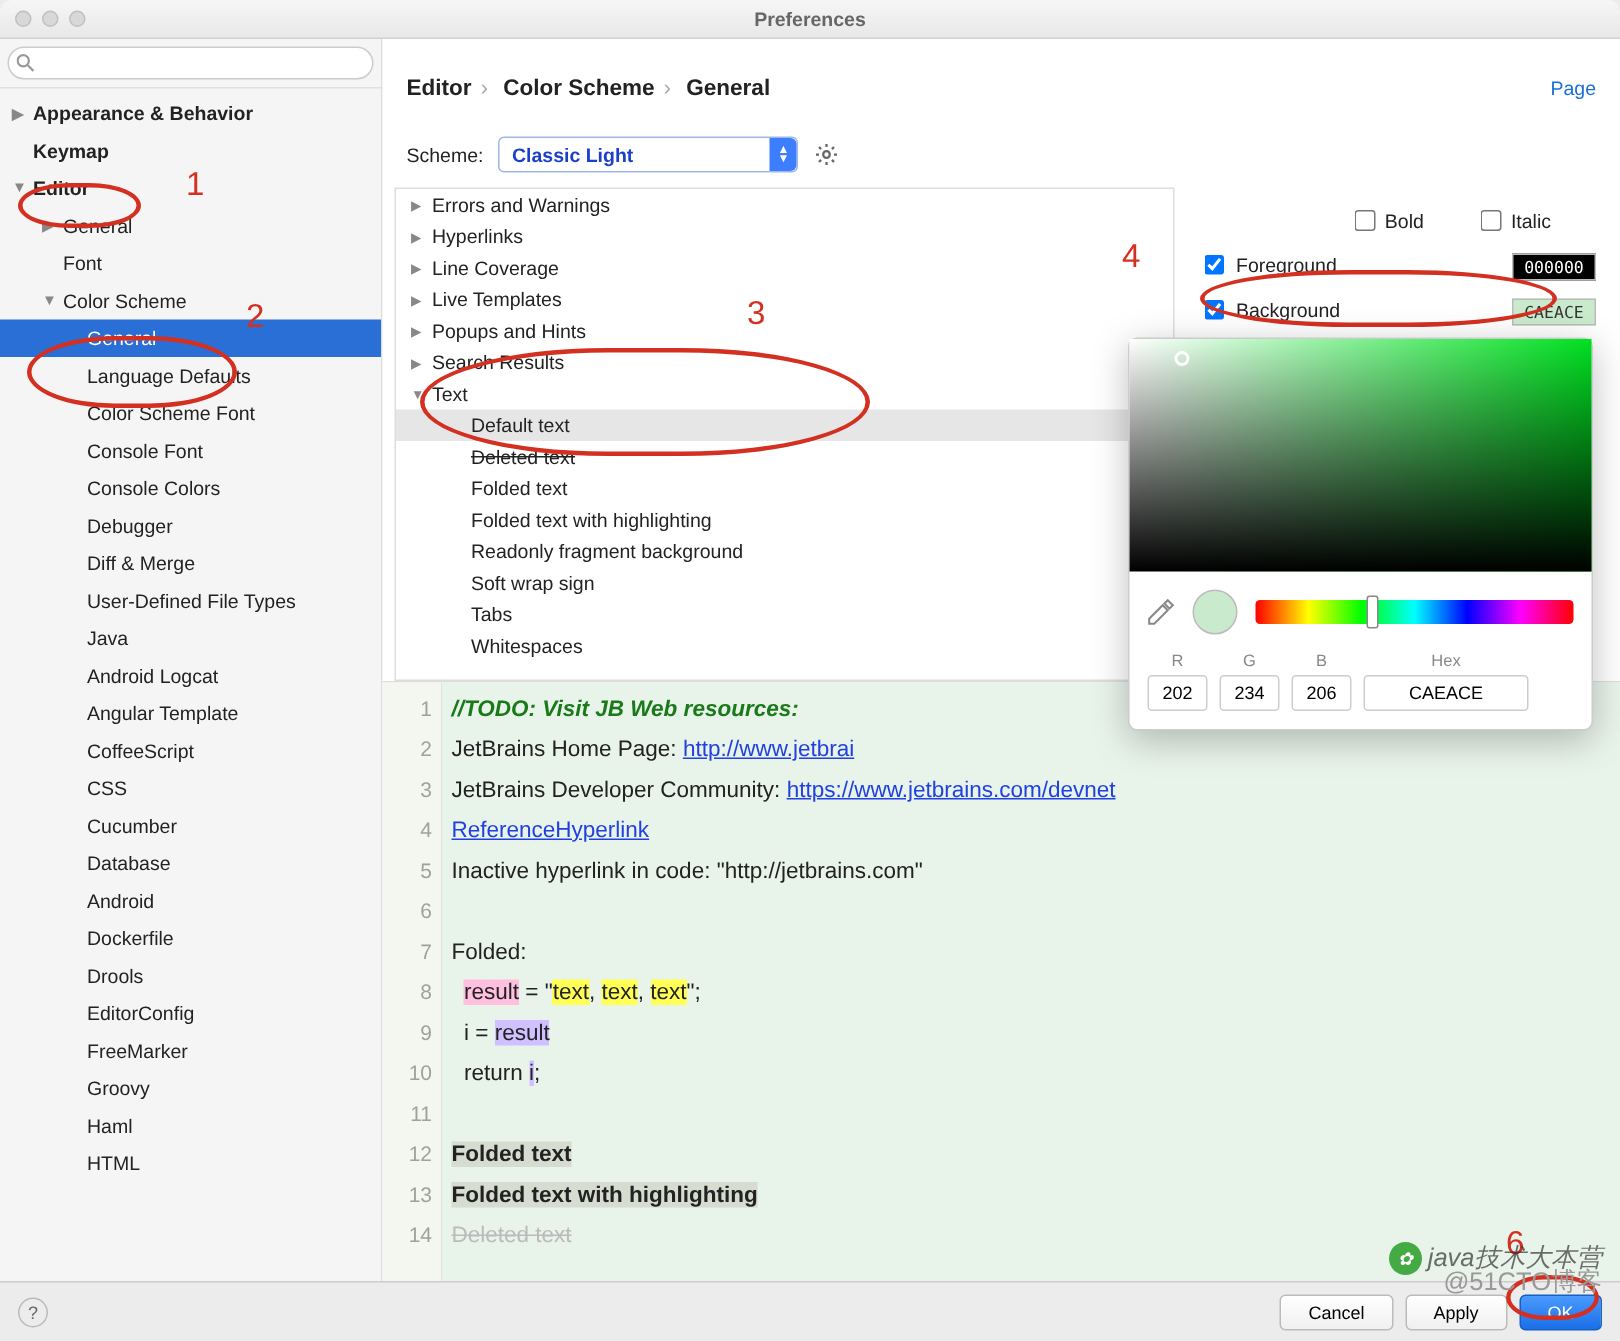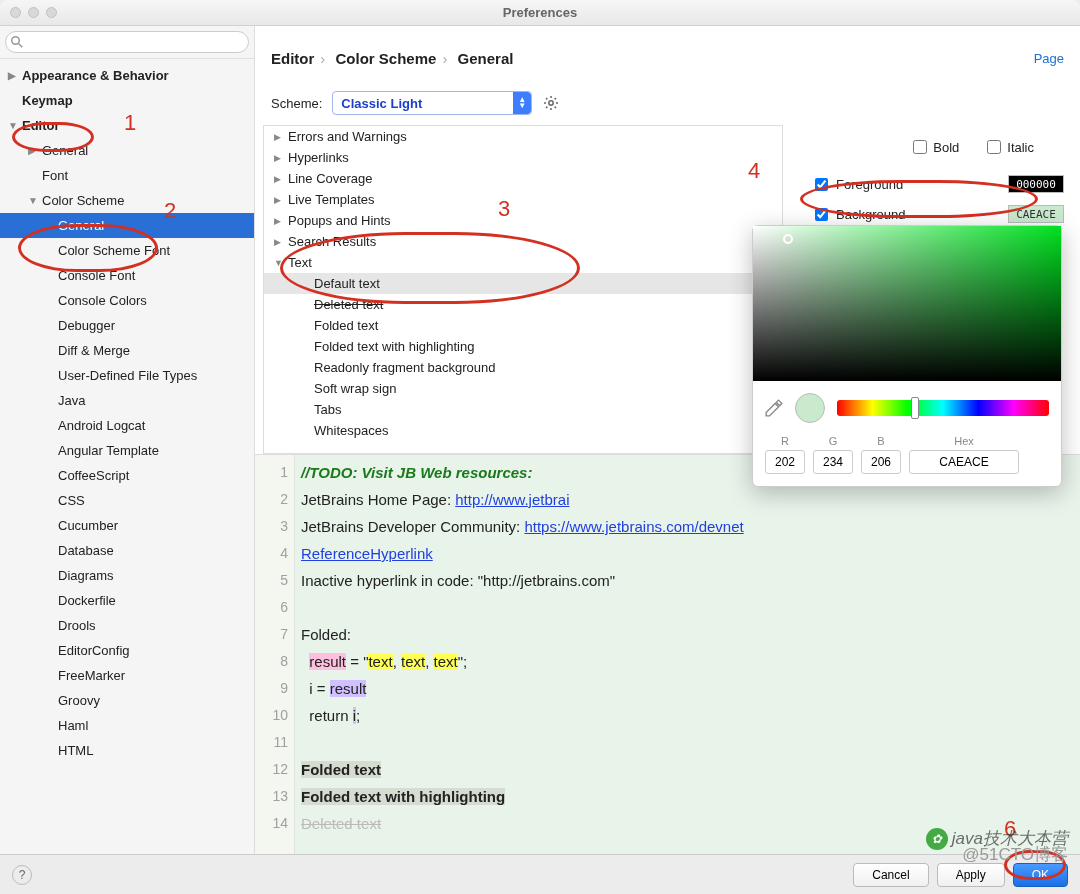--- a/index.html
+++ b/index.html
@@ -38,23 +38,23 @@
 .attr-tree{width:520px; border:1px solid #ddd; margin-left:8px; overflow-y:auto; background:#fff;}
 .attr-row{height:21px; display:flex; align-items:center; font-size:13px; padding-left:6px;}
 .attr-row .arrow{width:14px; font-size:9px; color:#888;}
 .attr-row.lvl1{padding-left:10px;}
 .attr-row.lvl2{padding-left:36px;}
 .attr-row.sel{background:#e6e6e6;}
 .strikethrough{text-decoration:line-through;}
 .right-pane{flex:1; padding:8px 16px 0 20px; position:relative;}
 .chk-row{display:flex; align-items:center; gap:6px; height:28px; font-size:13px;}
 .chk-row input[type=checkbox]{width:14px;height:14px; accent-color:#2a6fd6;}
-.chk-inline{display:flex; gap:28px; margin-bottom:8px; justify-content:flex-end; padding-right:30px;}
+.chk-inline{display:flex; gap:38px; margin-bottom:8px; justify-content:flex-end; padding-right:30px;}
 .swatch{width:56px;height:18px;border:1px solid #bbb; font-family:monospace; font-size:11px; display:flex;align-items:center;justify-content:center;}
-.prop-row{display:flex; align-items:center; justify-content:space-between; height:30px;margin-left:12px;}
+.prop-row{display:flex; align-items:flex-start; justify-content:space-between; height:30px;}
 .prop-row .left{display:flex;align-items:center;gap:8px;}
 .preview{border-top:1px solid #ddd; height:400px; display:flex;}
 .gutter{width:40px; background:#f3f7ef; border-right:1px solid #e0e4dc; text-align:right; padding:4px 6px 0 0; font-family:Menlo,monospace; font-size:14px; color:#a0a0a0;}
 .gutter div{height:27px; line-height:27px;}
 .code{flex:1; background:#e8f3ea; font-family:Menlo,monospace; font-size:15px; padding:4px 0 0 6px; overflow:hidden; position:relative;}
 .code .line{height:27px; line-height:27px; white-space:pre;}
 .todo{color:#1a7a1a; font-style:italic; font-weight:700;}
 .link{color:#2040e0; text-decoration:underline;}
 .hl-yellow{background:#ffff55;}
 .hl-pink{background:#ffc0e0;}
@@ -130,20 +130,24 @@
           <div class="tree-row lvl2">
             <span class="arrow">▼</span>
             <span>Color Scheme</span>
           </div>
           <div class="tree-row lvl3 sel">
             <span class="arrow"></span>
             <span>General</span>
           </div>
           <div class="tree-row lvl3">
             <span class="arrow"></span>
+            <span>Language Defaults</span>
+          </div>
+          <div class="tree-row lvl3">
+            <span class="arrow"></span>
             <span>Color Scheme Font</span>
           </div>
           <div class="tree-row lvl3">
             <span class="arrow"></span>
             <span>Console Font</span>
           </div>
           <div class="tree-row lvl3">
             <span class="arrow"></span>
             <span>Console Colors</span>
           </div>
@@ -182,21 +186,21 @@
           <div class="tree-row lvl3">
             <span class="arrow"></span>
             <span>Cucumber</span>
           </div>
           <div class="tree-row lvl3">
             <span class="arrow"></span>
             <span>Database</span>
           </div>
           <div class="tree-row lvl3">
             <span class="arrow"></span>
-            <span>Diagrams</span>
+            <span>Android</span>
           </div>
           <div class="tree-row lvl3">
             <span class="arrow"></span>
             <span>Dockerfile</span>
           </div>
           <div class="tree-row lvl3">
             <span class="arrow"></span>
             <span>Drools</span>
           </div>
           <div class="tree-row lvl3">

